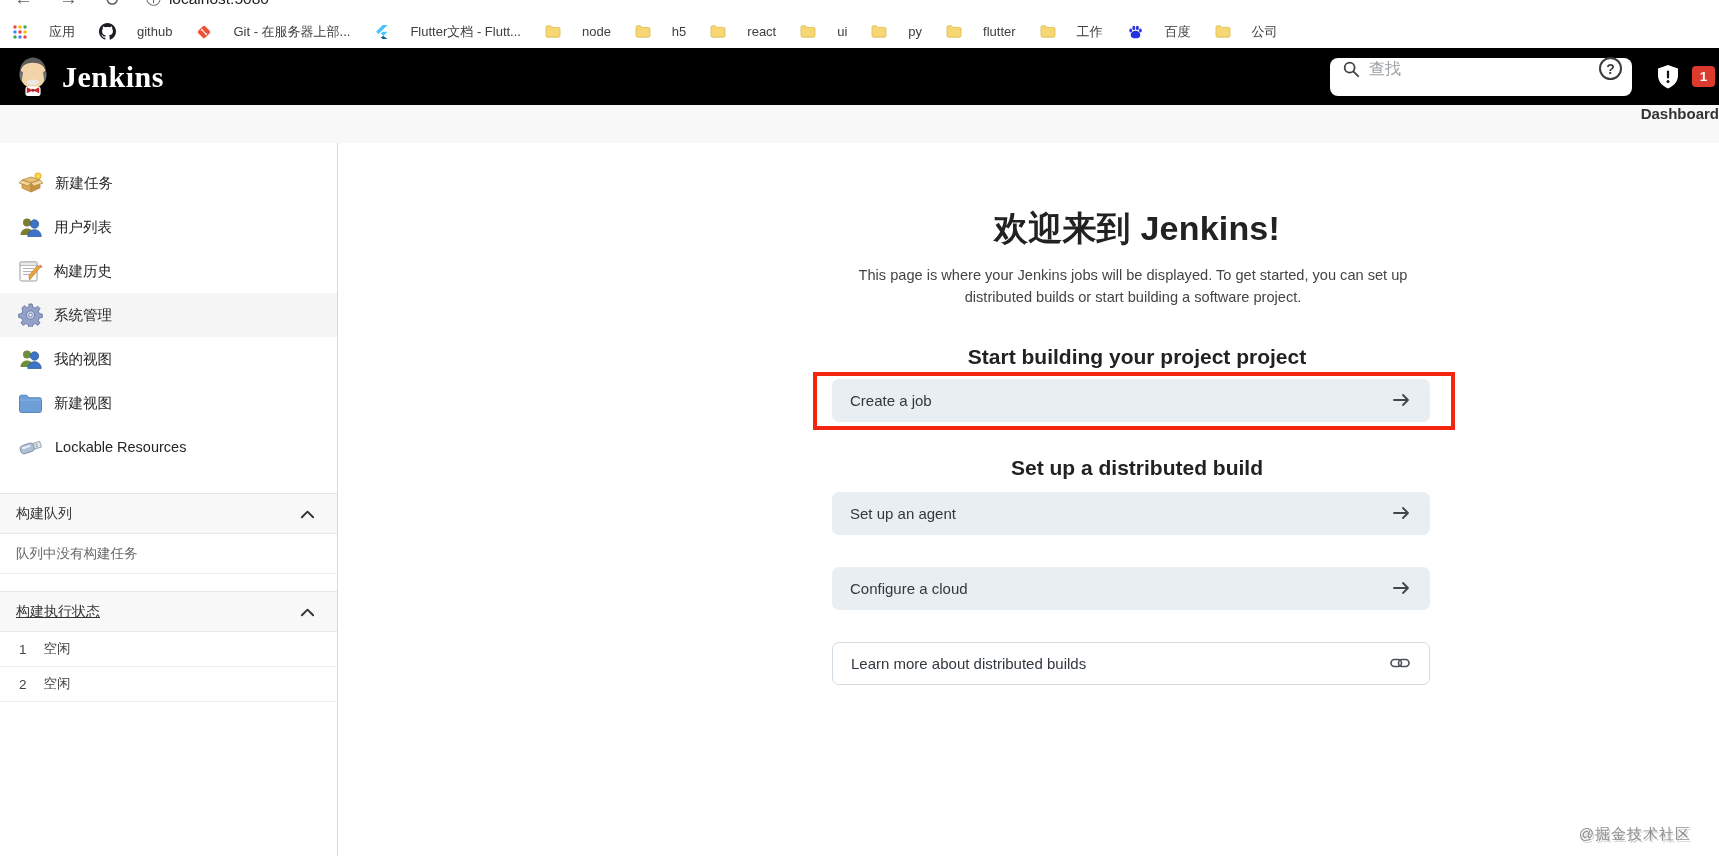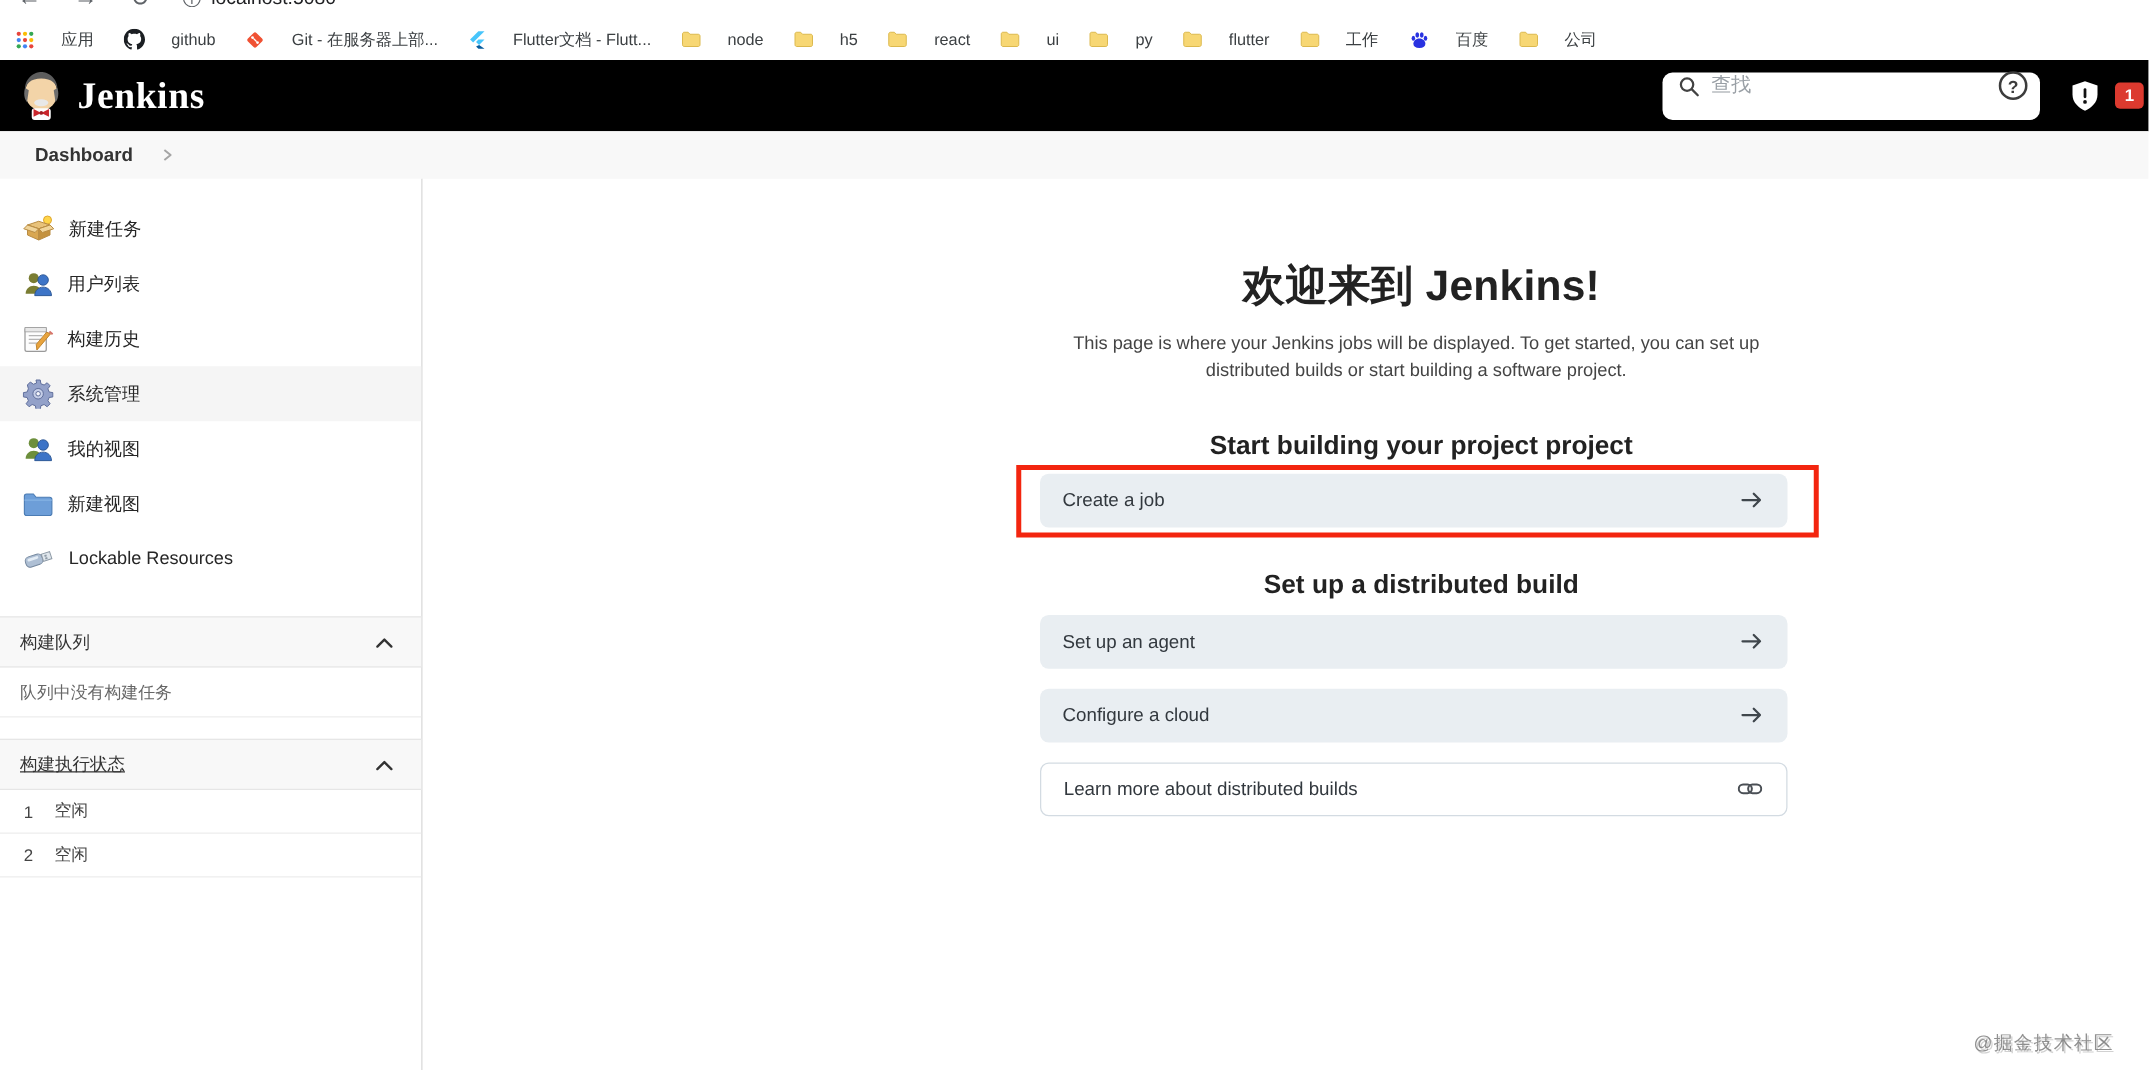--- a/index.html
+++ b/index.html
@@ -32,21 +32,21 @@
                      font-family:"Liberation Sans", sans-serif; background:transparent; }
   .searchbox input::placeholder { color:#9aa0a6; }
   .help-btn { width:23px; height:23px; border:2px solid #3c3c3c; border-radius:50%; color:#3c3c3c;
               font-size:14px; font-weight:bold; display:flex; align-items:center; justify-content:center; cursor:pointer; }
   .shield { position:relative; width:24px; height:26px; cursor:pointer; margin-left:12px; }
   .badge { min-width:23px; height:21px; background:#dc3a2f; border-radius:4px; color:#fff; font-size:13.5px;
            font-weight:bold; display:flex; align-items:center; justify-content:center; cursor:pointer; margin-right:0; }
 
   
   .crumbbar { position:absolute; top:105px; left:0; width:100%; height:38px; background:#f8f8f8;
-              display:flex; align-items:center; padding-left:28px; gap:24px; }
+              display:flex; align-items:flex-end; padding-left:28px; gap:24px;flex-direction:column; }
   .crumb { font-size:15px; font-weight:bold; color:#333; cursor:pointer; }
 
   
   .content { position:absolute; top:143px; left:0; width:100%; height:713px; display:flex;text-align:center; }
   .sidebar { width:338px; height:100%; border-right:1px solid #d9d9d9; background:#fff; }
   .main { flex:1; position:relative; }
 
   
   .nav { padding-top:18px; }
   .nav-item { height:44px; display:flex; align-items:center; padding-left:18px; gap:11px;
@@ -69,21 +69,21 @@
   .main-col { width:610px; margin:63px 0 0 494px; }
   .welcome { font-size:34px; font-weight:bold; color:#222; letter-spacing:.2px; }
   .intro { margin-top:13px; font-size:14.6px; line-height:1.5; color:#444; width:602px; }
   .sec-h { font-size:21px; font-weight:bold; color:#222; }
   .sec-h.first { margin-top:36px; }
   .sec-h.second { margin-top:34px; }
   .wbtn { width:598px; height:43px; background:#e9eef2; border-radius:7px; display:flex; align-items:center;
           justify-content:space-between; padding:0 19px 0 18px; font-size:15px; color:#32383e;
           cursor:pointer; margin-top:12px; position:relative; }
   .wbtn.first { margin-top:10px; }
-  .wbtn.gap { margin-top:16px; }
+  .wbtn.gap { margin-top:32px; }
   .wbtn.outline { background:#fff; border:1px solid #d3dbe2; }
   .red-overlay { position:absolute; left:-19px; top:-7px; right:-25px; bottom:-8px;
                  border:4px solid #f3250f; pointer-events:none; }
 
   .watermark { position:absolute; right:28px; bottom:12px; font-size:15px; color:rgba(125,125,125,.85);
                text-shadow:1.5px 1.5px 0 rgba(190,190,190,.7); letter-spacing:1px; }
 </style>
 </head>
 <body>
 

